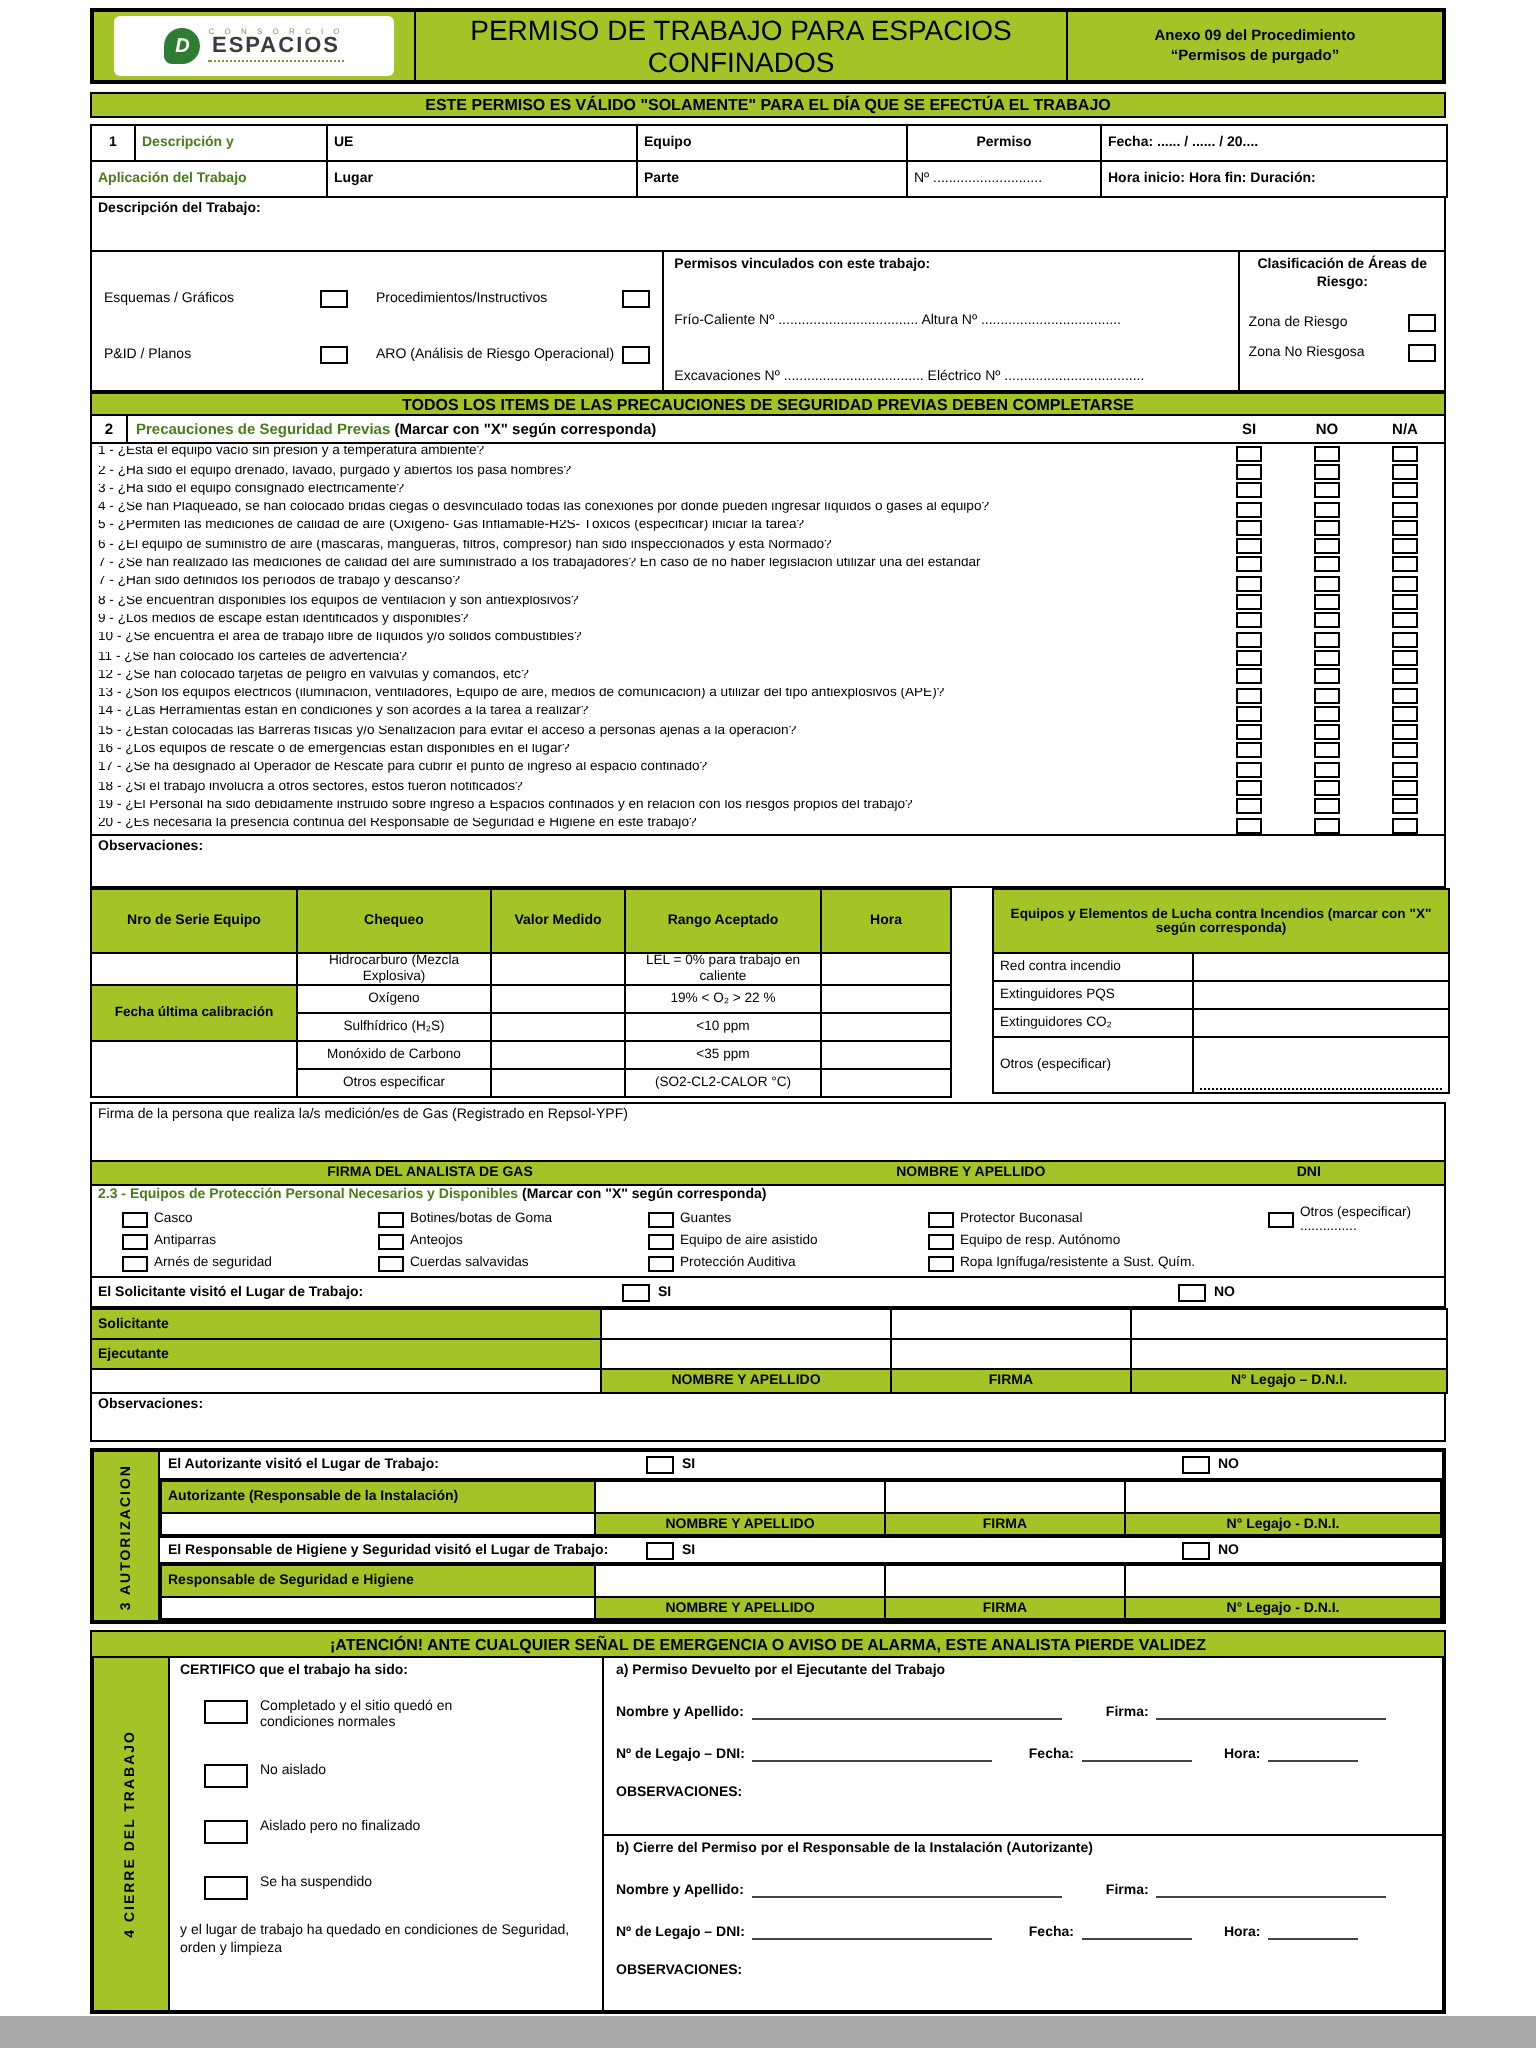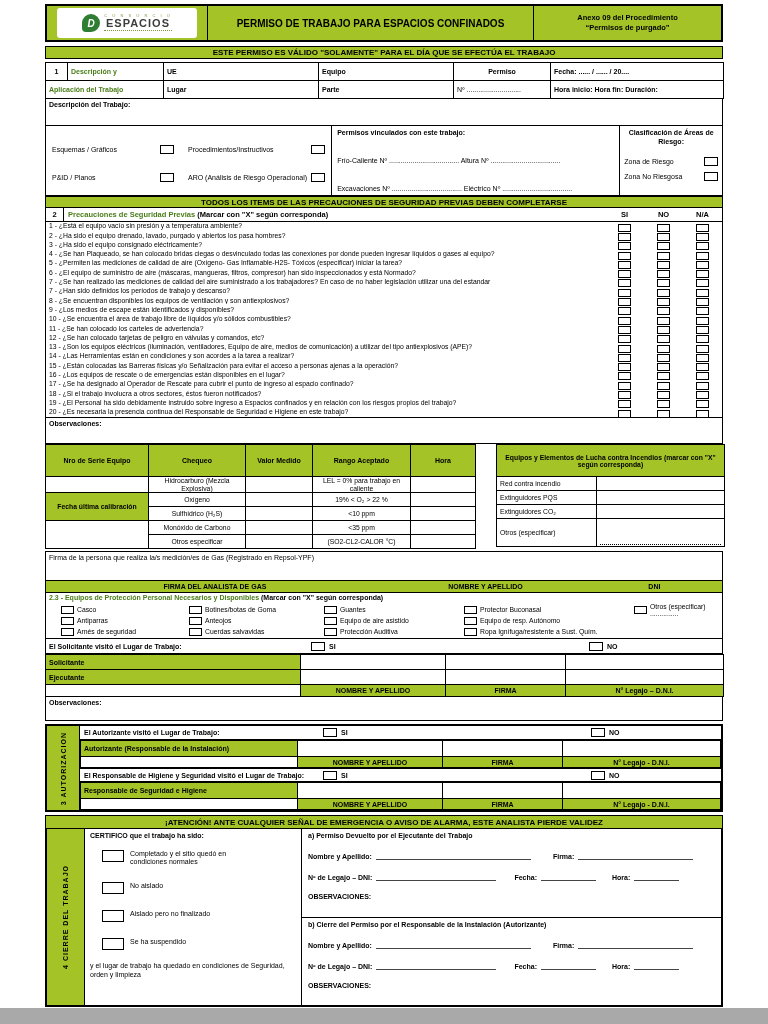--- a/index.html
+++ b/index.html
@@ -13,21 +13,21 @@
   
   .hdr { display:flex; border:2px solid #000; background:#a4c327; height:38px; }
   .hdr-cell { border-left:1px solid #000; display:flex; align-items:center; justify-content:center; }
   .logobox { width:160px; display:flex; align-items:center; justify-content:center; border-left:none; }
   .logoinner { background:#fff; border-radius:3px; width:140px; height:30px; display:flex; align-items:center; justify-content:center; gap:4px; }
   .leaf { width:18px; height:18px; background:#2f7d32; border-radius:50% 50% 50% 4px; color:#fff; font-weight:bold; font-size:10px; font-style:italic; display:flex; align-items:center; justify-content:center; }
   .brand { text-align:center; line-height:1; }
   .brand .tiny { font-size:4px; letter-spacing:2px; color:#7a9a3a; display:block; }
   .brand .main { font-size:11px; font-weight:bold; letter-spacing:1px; color:#3c3c3c; display:block; }
   .brand .rule { display:block; height:2px; border-top:1px dotted #7a9a3a; margin-top:1px; }
-  .hdr-title { flex:1; font-weight:bold; font-size:10px; text-align:center; }
+  .hdr-title { flex:1; font-weight:normal; font-size:14px; text-align:center; }
   .hdr-annex { width:188px; font-weight:bold; font-size:7.5px; text-align:center; line-height:1.3; }
 
   
   .cb { display:inline-block; width:14px; height:9px; border:1px solid #000; background:#fff; flex:none; }
   .cb.sm { width:13px; height:8px; }
   table { border-collapse:collapse; table-layout:fixed; width:100%; }
   td, th { border:1px solid #000; font-size:7px; padding:0 3px; vertical-align:middle; overflow:hidden; white-space:nowrap; }
   .b { font-weight:bold; }
   .uline { display:inline-block; border-bottom:1px solid #444; height:9px; vertical-align:bottom; }
 

